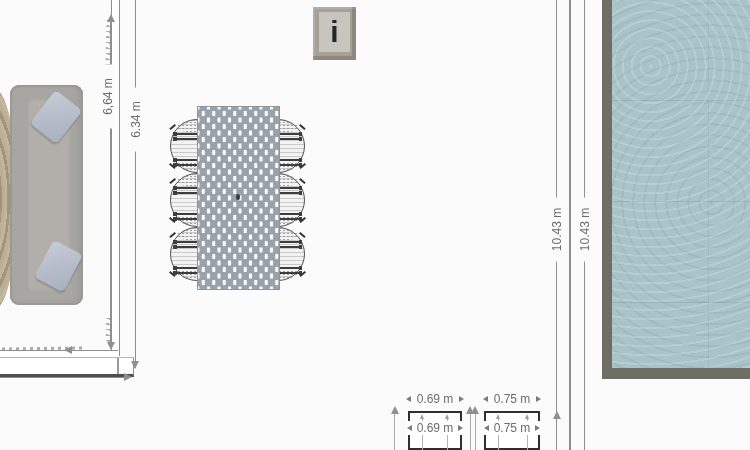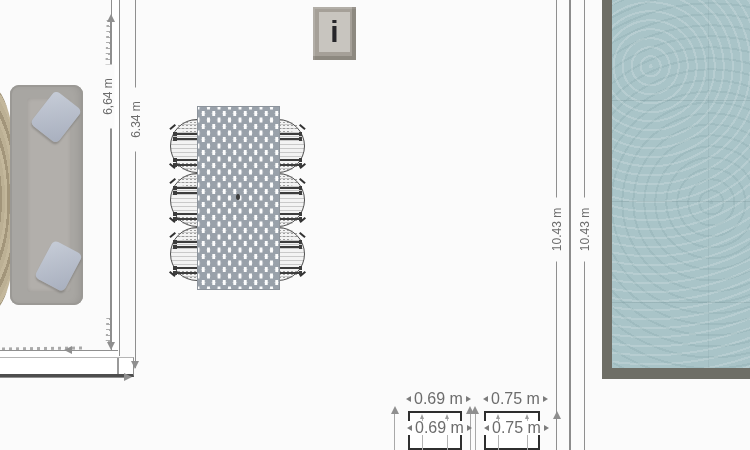--- a/index.html
+++ b/index.html
@@ -15,21 +15,21 @@
   .band-div{position:absolute;top:0;bottom:0;width:1.5px;background:#9a9a9a;}
   .sketch-h{height:3px;background:repeating-linear-gradient(90deg,#8f8f8f 0 3px,transparent 3px 7px);opacity:.75;transform:rotate(-.7deg);}
   .sketch-v{width:5px;background:repeating-linear-gradient(to bottom,#8a8a8a 0 1.5px,transparent 1.5px 5.5px);opacity:.7;transform:rotate(1.5deg);}
 
   
   .dim-v{width:1px;background:#8f8f8f;}
   .dim-h{height:1px;background:#8f8f8f;}
   .guide{width:1px;background:#a8a8a8;}
   .vlabel{width:64px;height:15px;display:flex;align-items:center;justify-content:center;
           font-size:12px;color:#6c6c6c;background:#fbfbfb;transform:rotate(-90deg);white-space:nowrap;}
-  .hlabel{display:flex;align-items:center;justify-content:space-between;gap:3px;font-size:16px;color:#6c6c6c;
+  .hlabel{display:flex;align-items:center;justify-content:space-between;gap:3px;font-size:12px;color:#6c6c6c;
           background:#fbfbfb;white-space:nowrap;height:14px;}
   .hlabel.inbox{background:#fff;}
   .arr{width:0;height:0;}
   .arr-up{border-left:4px solid transparent;border-right:4px solid transparent;border-bottom:8px solid #8f8f8f;}
   .arr-dn{border-left:4px solid transparent;border-right:4px solid transparent;border-top:8px solid #8f8f8f;}
   .arr-rt{border-top:4px solid transparent;border-bottom:4px solid transparent;border-left:8px solid #8f8f8f;}
   .arr-lf{border-top:4px solid transparent;border-bottom:4px solid transparent;border-right:8px solid #8f8f8f;}
   .arr-up.sm{border-left-width:2.5px;border-right-width:2.5px;border-bottom-width:5px;border-bottom-color:#9d9d9d;}
   .tri-l{width:0;height:0;border-top:3px solid transparent;border-bottom:3px solid transparent;border-right:5px solid #7c7c7c;}
   .tri-r{width:0;height:0;border-top:3px solid transparent;border-bottom:3px solid transparent;border-left:5px solid #7c7c7c;}

